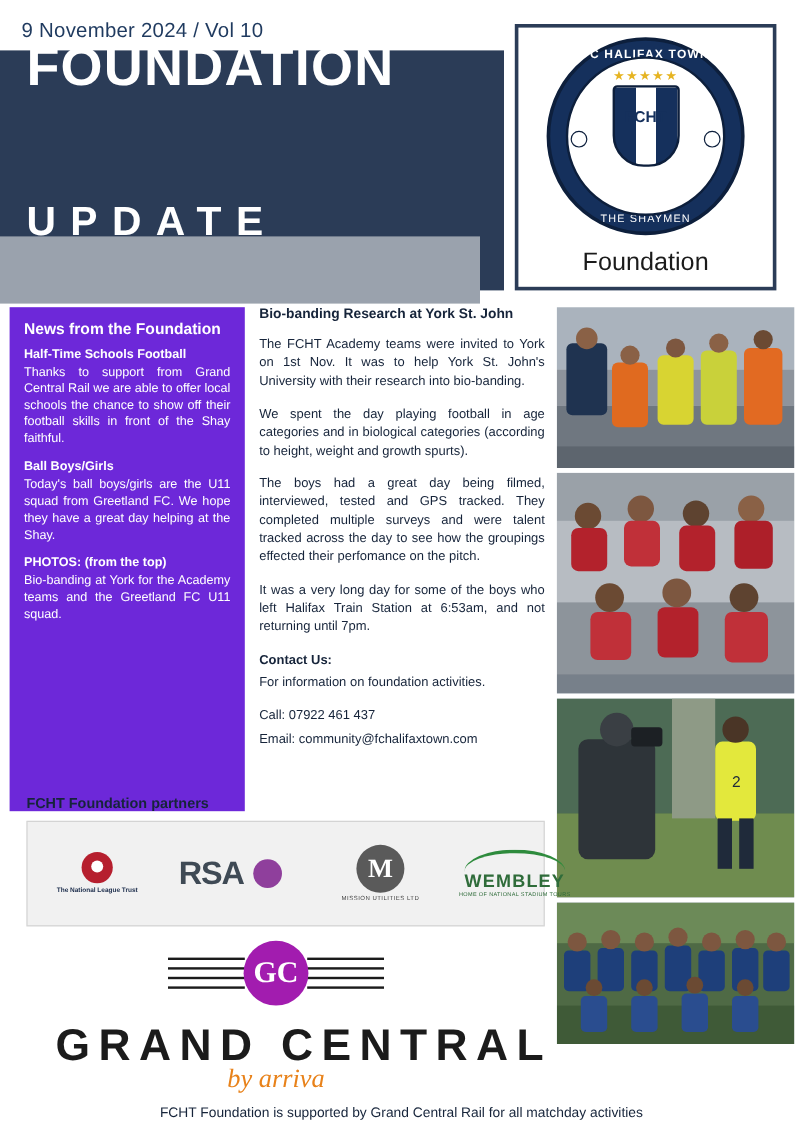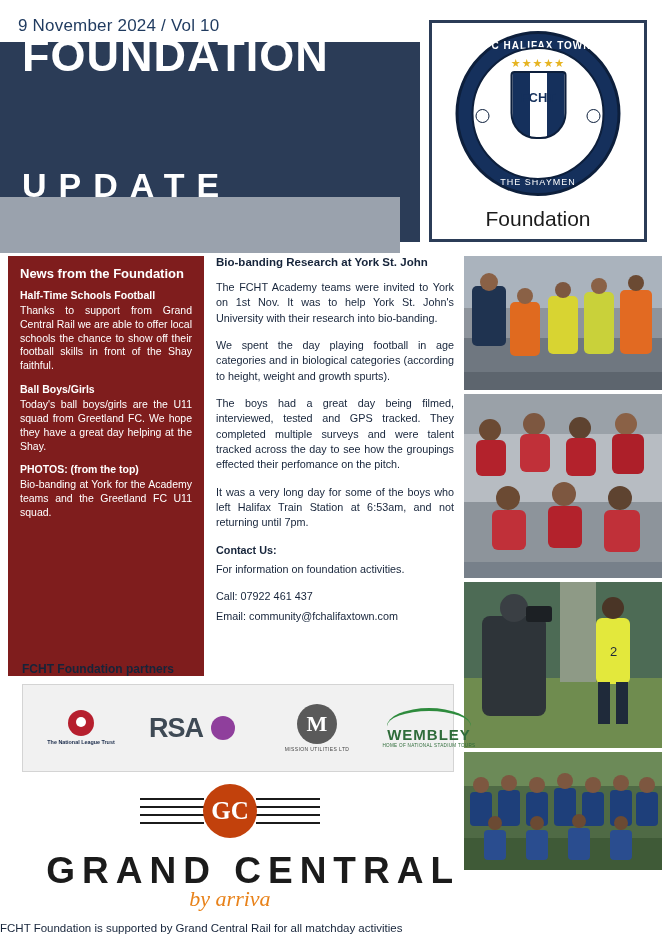--- a/index.html
+++ b/index.html
@@ -139,21 +139,21 @@
     text-align: center;
     font-size: 21px;
     color: #1b1b1b;
   }
 
   
   .news-col {
     position: absolute;
     left: 8px; top: 256px;
     width: 196px; height: 420px;
-    background: #7f1d1d;
+    background: #6d28d9;
     color: #ffffff;
     padding: 10px 12px;
   }
   .news-head {
     font-size: 13px;
     font-weight: bold;
     margin: 0 0 8px 0;
     color: #ffffff;
   }
   .news-col p {
@@ -299,21 +299,21 @@
     left: 50%; top: 0px;
     transform: translateX(-50%);
     width: 180px; height: 62px;
   }
   .gc-circle {
     position: absolute;
     left: 50%; top: 2px;
     transform: translateX(-50%);
     width: 54px; height: 54px;
     border-radius: 50%;
-    background: #c2410c;
+    background: #a21caf;
     color: #ffffff;
     font-size: 25px;
     font-weight: bold;
     display: flex; align-items: center; justify-content: center;
     font-family: "Liberation Serif", serif;
     z-index: 2;
   }
   .gc-wing {
     position: absolute;
     top: 16px;
@@ -344,20 +344,21 @@
     left: 0; top: 104px; width: 100%;
     text-align: center;
     font-size: 22px;
     color: #e8821a;
     font-family: "Liberation Serif", serif;
     font-style: italic;
   }
   .footer-note {
     position: absolute;
     left: 0; bottom: 12px; width: 100%;
+    text-align: center;
     font-size: 11.5px;
     color: #16243a;
   }
 </style>
 </head>
 <body>
 
 <div class="page">
 
   <div class="date-line">9 November 2024 / Vol 10</div>

